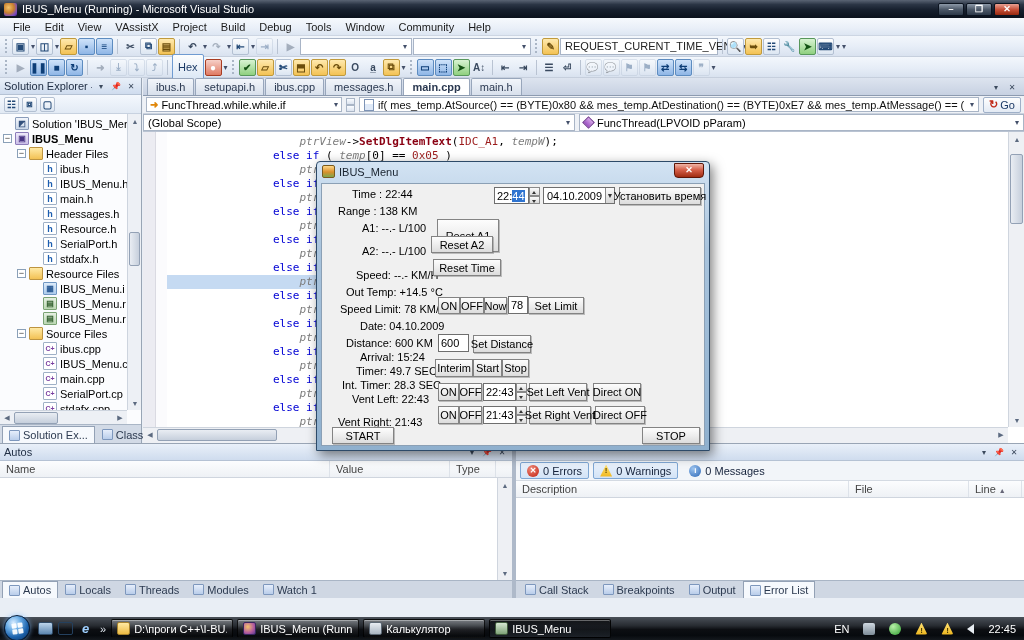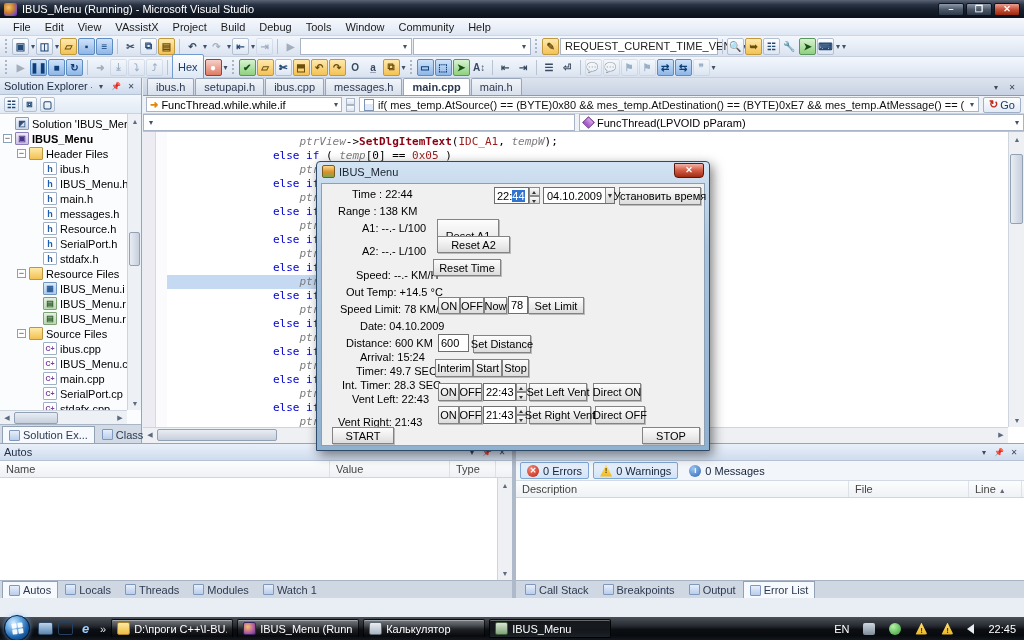--- a/index.html
+++ b/index.html
@@ -494,20 +494,21 @@
         <span class="deftext">if( mes_temp.AtSource() == (BYTE)0x80 &amp;&amp; mes_temp.AtDestination() == (BYTE)0xE7 &amp;&amp; mes_temp.AtMessage() == (BYTE)0x24 )</span>
         <span class="dd">▾</span>
       </span>
       <span class="gobtn">
         <span class="goarrow">↻</span>
         <span>Go</span>
       </span>
     </div>
     <div class="scopebar">
       <span class="scombo left">
+        <span style="flex:1;">(Global Scope)</span>
         <span class="dd">▾</span>
       </span>
       <span class="scombo right">
         <span class="memicn"></span>
         <span style="flex:1;">FuncThread(LPVOID pParam)</span>
         <span class="dd">▾</span>
       </span>
     </div>
     <div class="codewrap">
       <div class="gutter"></div>
@@ -699,21 +700,21 @@
           <b class="up"></b>
           <b class="dn"></b>
         </span>
       <span class="dcombo" style="left:221px;top:3px;width:72px;height:17px">
         <span class="val">04.10.2009</span>
         <span class="cbtn">▼</span>
       </span>
       <span class="dbtn" style="left:297px;top:3px;width:82px;height:18px">Установить время</span>
 
       <span class="dbtn" style="left:115px;top:35px;width:62px;height:33px">Reset A1</span>
-      <span class="dbtn" style="left:115px;top:52px;width:73px;height:17px">Reset A2</span>
+      <span class="dbtn" style="left:109px;top:52px;width:62px;height:17px">Reset A2</span>
       <span class="dbtn" style="left:111px;top:75px;width:68px;height:17px">Reset Time</span>
 
       <span class="dbtn" style="left:116px;top:113px;width:22px;height:17px">ON</span>
       <span class="dbtn" style="left:138px;top:113px;width:24px;height:17px">OFF</span>
       <span class="dbtn" style="left:162px;top:113px;width:23px;height:17px">Now</span>
       <span class="dedit" style="left:186px;top:112px;width:20px;height:18px">78</span>
       <span class="dbtn" style="left:206px;top:113px;width:56px;height:17px">Set Limit</span>
 
       <span class="dedit" style="left:116px;top:150px;width:31px;height:18px">600</span>
       <span class="dbtn" style="left:151px;top:151px;width:58px;height:18px">Set Distance</span>

